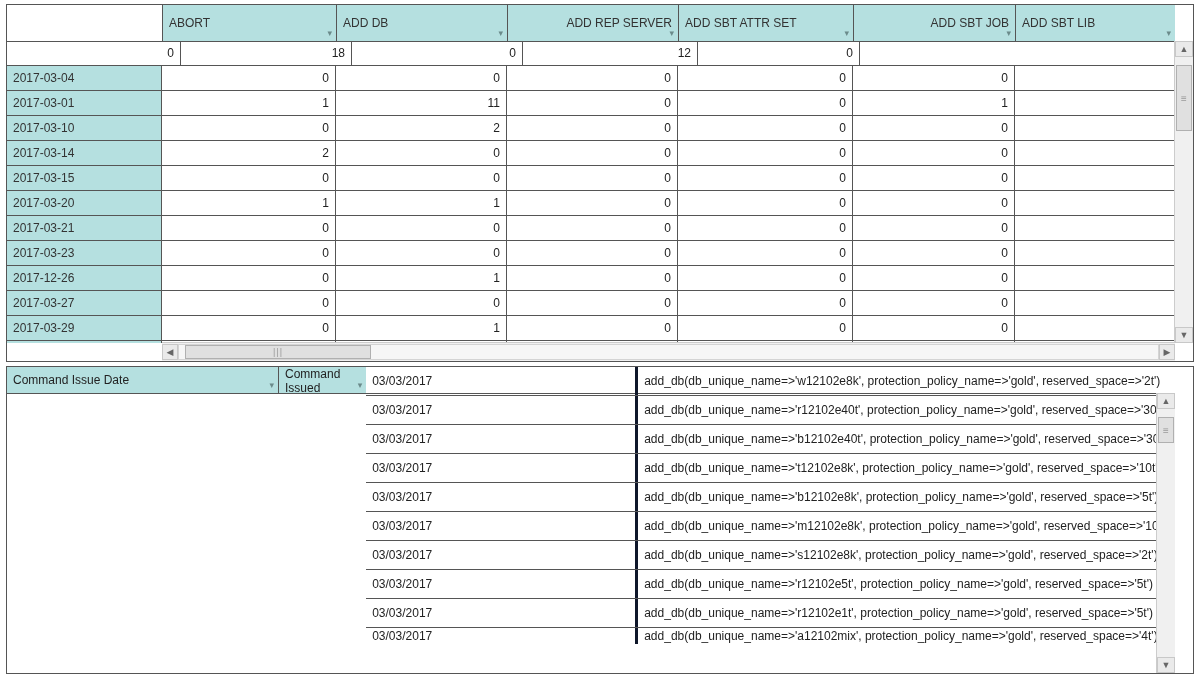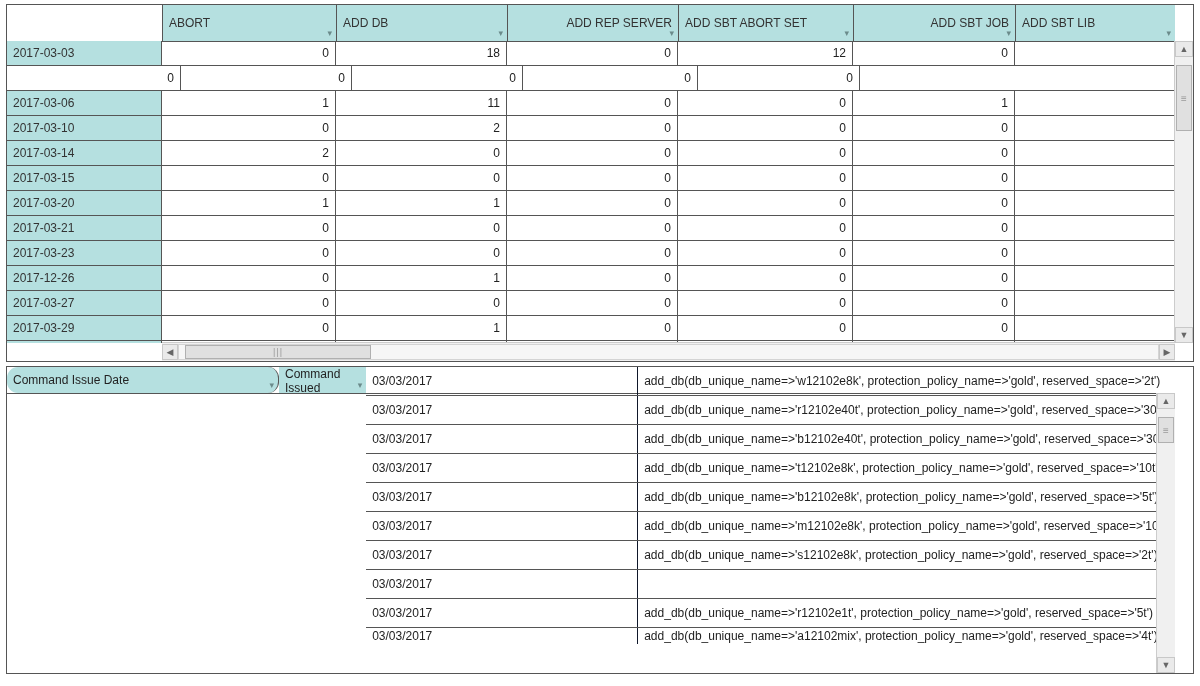--- a/index.html
+++ b/index.html
@@ -176,41 +176,40 @@
     border-bottom:1px solid #555;
   }
   .b-col-date {
     width:272px; min-width:272px;
     background:#b5e0e0;
     border-right:1px solid #555;
     display:flex;align-items:center;
     padding:0 6px;
     position:relative;
     box-sizing:border-box;
-    border-radius:11px;
   }
   .b-col-cmd {
     flex:1;
     background:#b5e0e0;
     display:flex;
     padding:0 6px;
     position:relative;
     box-sizing:border-box;
   }
   .b-col-date .dd, .b-col-cmd .dd {
     position:absolute; right:4px; bottom:3px;
     font-size:9px; color:#6b8b8b;
   }
   .b-row {
     display:flex; height:28px;
     border-bottom:1px solid #555;
   }
   .b-cell-date {
     width:272px; min-width:272px;
-    border-right:1px solid #0f172a;
+    border-right:3px solid #0f172a;
     display:flex;align-items:center;
     padding:0 6px;
     box-sizing:border-box;
   }
   .b-cell-cmd {
     flex:1;
     display:flex;align-items:center;
     padding:0 6px;
     box-sizing:border-box;
     white-space: nowrap;
@@ -259,54 +258,54 @@
       </div>
       <div class="col-hdr col-w-1">
         <span>ADD DB</span>
         <span class="dd">▾</span>
       </div>
       <div class="col-hdr col-w-2">
         <span>ADD REP SERVER</span>
         <span class="dd">▾</span>
       </div>
       <div class="col-hdr col-w-3">
-        <span>ADD SBT ABORT SET</span>
+        <span>ADD SBT ATTR SET</span>
         <span class="dd">▾</span>
       </div>
       <div class="col-hdr col-w-4">
         <span>ADD SBT JOB</span>
         <span class="dd">▾</span>
       </div>
       <div class="col-hdr col-w-5" style="border-right:none;">
         <span>ADD SBT LIB</span>
         <span class="dd">▾</span>
       </div>
     </div>
 
     <div class="body-scroll" id="top-body">
 
     <div class="data-row">
-          <div class="row-hdr">2017-03-03</div>
           <div class="cell col-w-0">0</div>
           <div class="cell col-w-1">18</div>
           <div class="cell col-w-2">0</div>
           <div class="cell col-w-3">12</div>
           <div class="cell col-w-4">0</div>
           <div class="cell col-w-5" style="border-right: none;"></div>
         </div>
         <div class="data-row">
-          <div class="cell col-w-0">0</div>
-          <div class="cell col-w-1">0</div>
-          <div class="cell col-w-2">0</div>
-          <div class="cell col-w-3">0</div>
-          <div class="cell col-w-4">0</div>
-          <div class="cell col-w-5" style="border-right: none;"></div>
-        </div>
-        <div class="data-row">
-          <div class="row-hdr">2017-03-06</div>
+          <div class="row-hdr">2017-03-04</div>
+          <div class="cell col-w-0">0</div>
+          <div class="cell col-w-1">0</div>
+          <div class="cell col-w-2">0</div>
+          <div class="cell col-w-3">0</div>
+          <div class="cell col-w-4">0</div>
+          <div class="cell col-w-5" style="border-right: none;"></div>
+        </div>
+        <div class="data-row">
+          <div class="row-hdr">2017-03-01</div>
           <div class="cell col-w-0">1</div>
           <div class="cell col-w-1">11</div>
           <div class="cell col-w-2">0</div>
           <div class="cell col-w-3">0</div>
           <div class="cell col-w-4">1</div>
           <div class="cell col-w-5" style="border-right: none;"></div>
         </div>
         <div class="data-row">
           <div class="row-hdr">2017-03-10</div>
           <div class="cell col-w-0">0</div>
@@ -455,20 +454,21 @@
           <div class="b-row">
             <div class="b-cell-date">03/03/2017</div>
             <div class="b-cell-cmd">add_db(db_unique_name=&gt;'m12102e8k', protection_policy_name=&gt;'gold', reserved_space=&gt;'10t')</div>
           </div>
           <div class="b-row">
             <div class="b-cell-date">03/03/2017</div>
             <div class="b-cell-cmd">add_db(db_unique_name=&gt;'s12102e8k', protection_policy_name=&gt;'gold', reserved_space=&gt;'2t')</div>
           </div>
           <div class="b-row">
             <div class="b-cell-date">03/03/2017</div>
+            <div class="b-cell-cmd">add_db(db_unique_name=&gt;'r12102e5t', protection_policy_name=&gt;'gold', reserved_space=&gt;'5t')</div>
           </div>
           <div class="b-row">
             <div class="b-cell-date">03/03/2017</div>
             <div class="b-cell-cmd">add_db(db_unique_name=&gt;'r12102e1t', protection_policy_name=&gt;'gold', reserved_space=&gt;'5t')</div>
           </div>
           <div class="b-row" style="height: 16px; overflow: hidden; border-bottom: none;">
             <div class="b-cell-date">03/03/2017</div>
             <div class="b-cell-cmd">add_db(db_unique_name=&gt;'a12102mix', protection_policy_name=&gt;'gold', reserved_space=&gt;'4t')</div>
           </div>
         </div>

